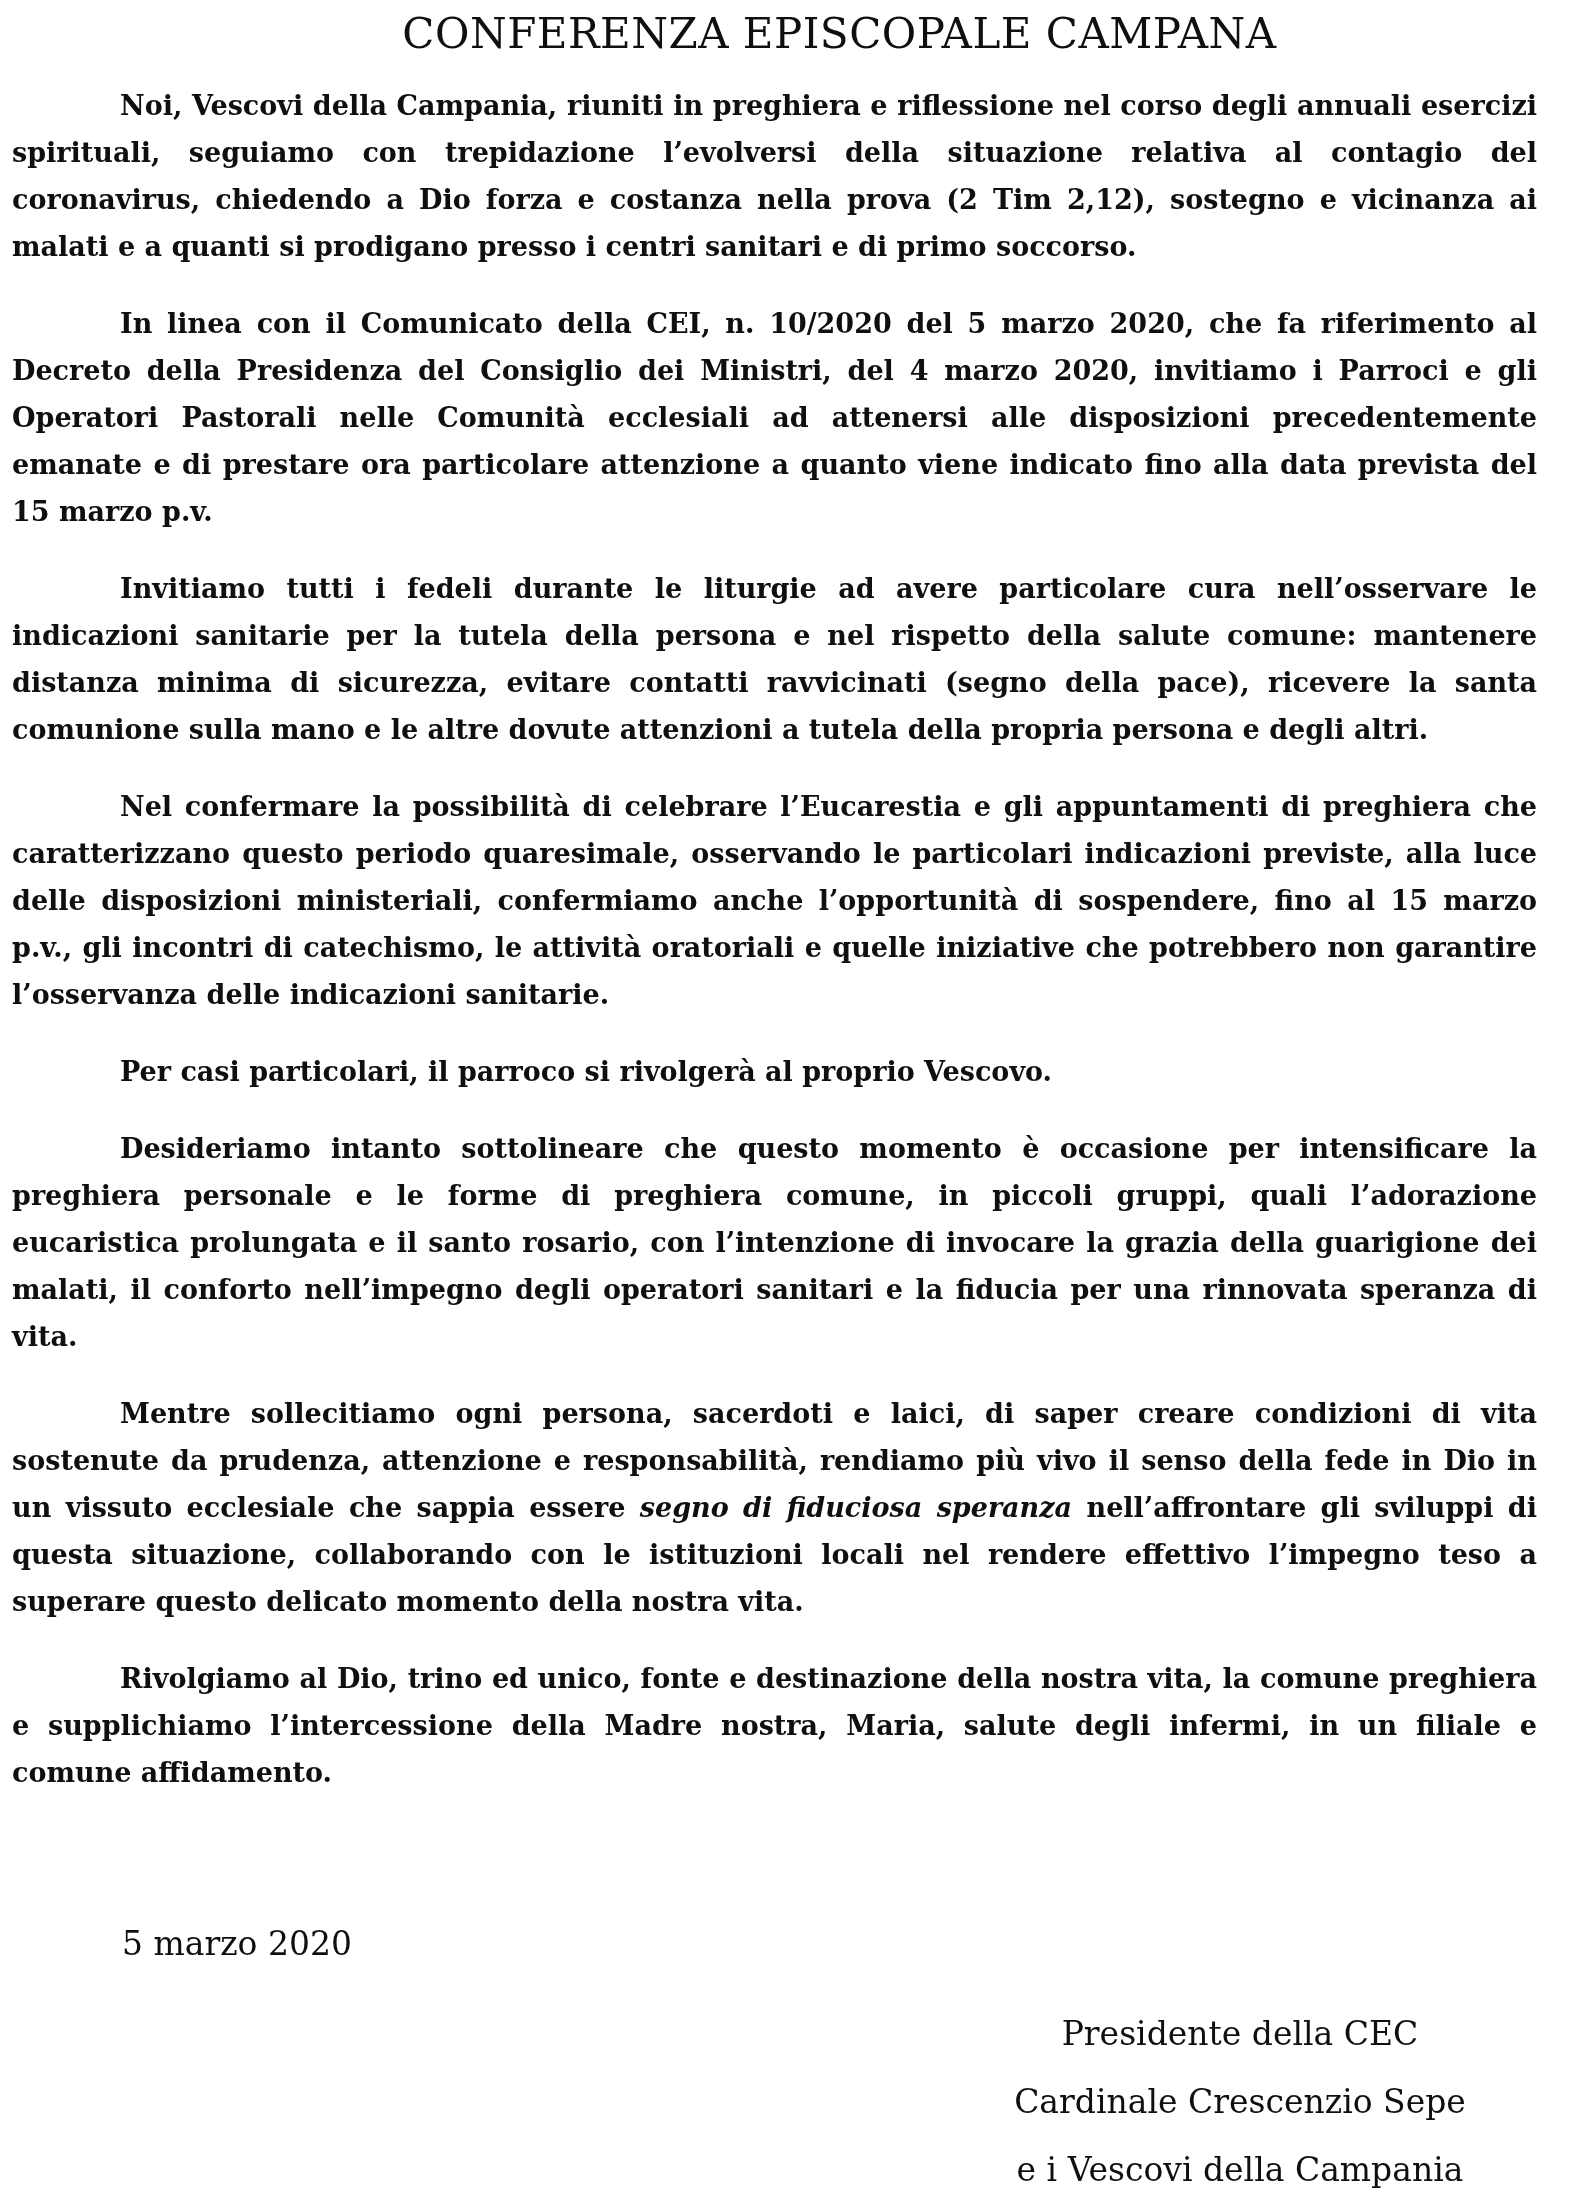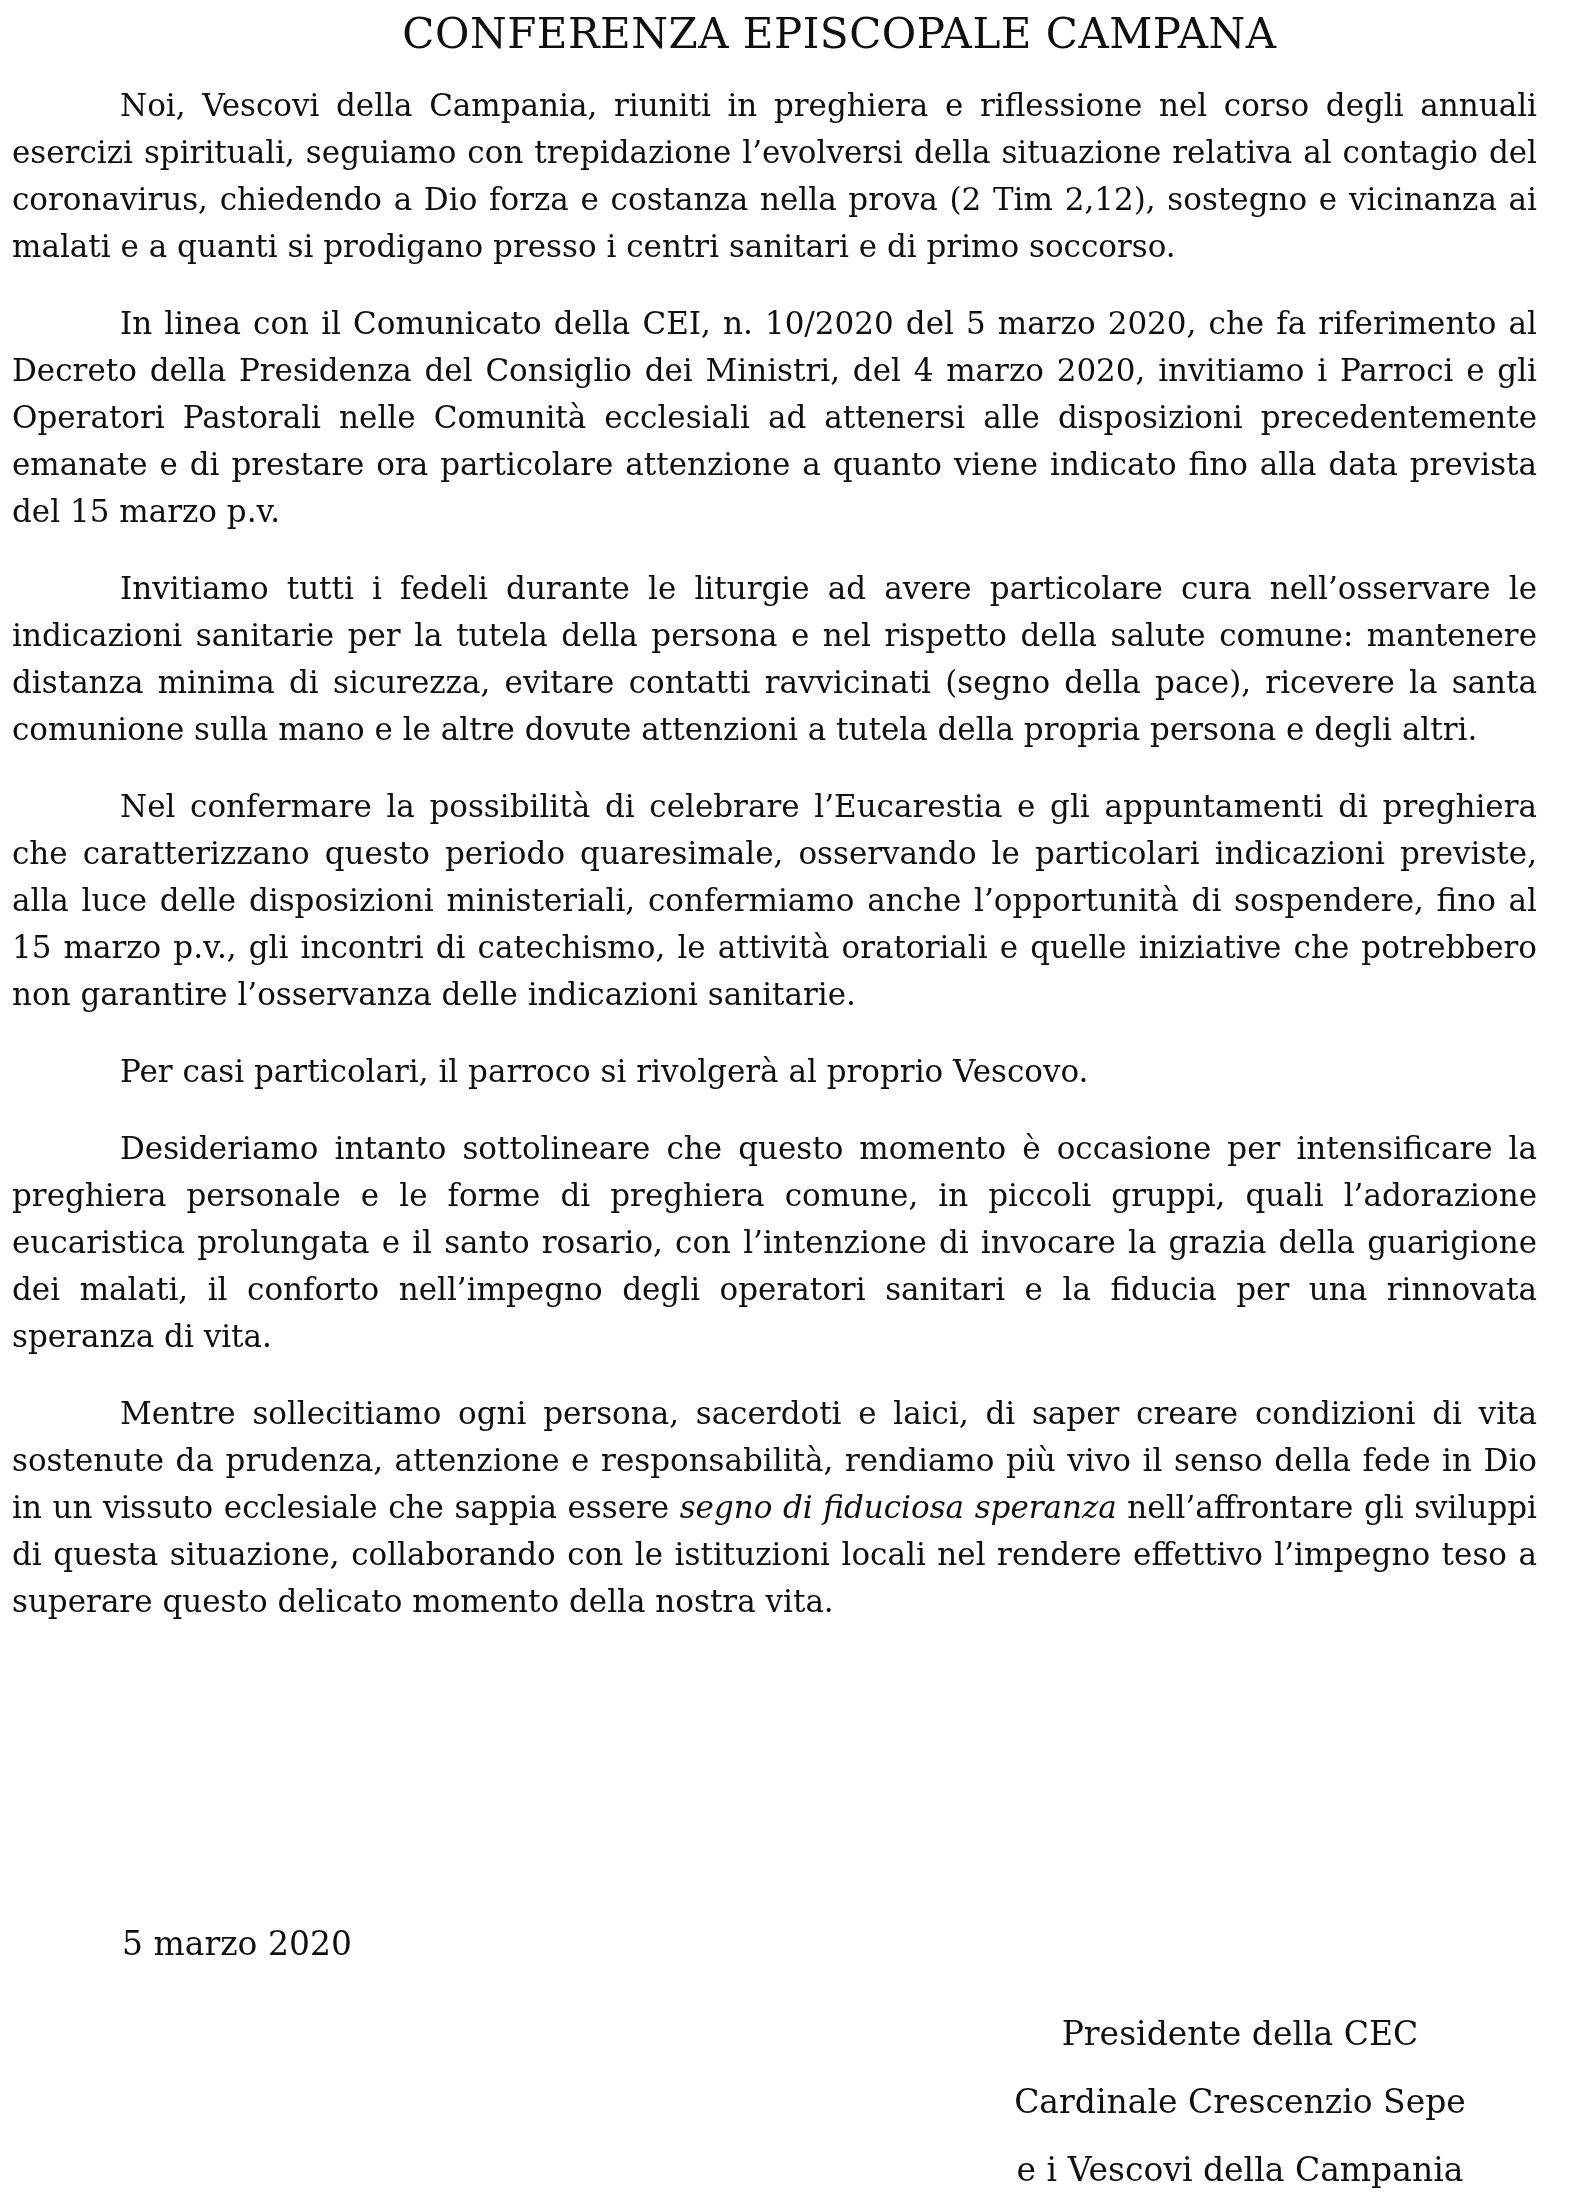--- a/index.html
+++ b/index.html
@@ -31,23 +31,24 @@
     line-height: 1.15;
   }
   .doc-subtitle {
     font-size: 34px;
     font-weight: bold;
     margin: 32px 0 0 0;
     line-height: 1.2;
   }
   .body-text {
     margin-top: 24px;
-    font-size: 31px;
+    font-size: 27px;
     line-height: 47px;
     text-align: justify;
+    font-weight: bold;
   }
   .body-text p {
     text-indent: 108px;
     margin: 0 0 30px 0;
     padding: 0;
   }
   .body-text p:last-child {
     margin-bottom: 0;
   }
   .italic-phrase {
@@ -83,20 +84,21 @@
   </div>
 
   <div class="body-text">
     <p>Noi, Vescovi della Campania, riuniti in preghiera e riflessione nel corso degli annuali esercizi spirituali, seguiamo con trepidazione l’evolversi della situazione relativa al contagio del coronavirus, chiedendo a Dio forza e costanza nella prova (2 Tim 2,12), sostegno e vicinanza ai malati e a quanti si prodigano presso i centri sanitari e di primo soccorso.</p>
     <p>In linea con il Comunicato della CEI, n. 10/2020 del 5 marzo 2020, che fa riferimento al Decreto della Presidenza del Consiglio dei Ministri, del 4 marzo 2020, invitiamo i Parroci e gli Operatori Pastorali nelle Comunità ecclesiali ad attenersi alle disposizioni precedentemente emanate e di prestare ora particolare attenzione a quanto viene indicato fino alla data prevista del 15 marzo p.v.</p>
     <p>Invitiamo tutti i fedeli durante le liturgie ad avere particolare cura nell’osservare le indicazioni sanitarie per la tutela della persona e nel rispetto della salute comune: mantenere distanza minima di sicurezza, evitare contatti ravvicinati (segno della pace), ricevere la santa comunione sulla mano e le altre dovute attenzioni a tutela della propria persona e degli altri.</p>
     <p>Nel confermare la possibilità di celebrare l’Eucarestia e gli appuntamenti di preghiera che caratterizzano questo periodo quaresimale, osservando le particolari indicazioni previste, alla luce delle disposizioni ministeriali, confermiamo anche l’opportunità di sospendere, fino al 15 marzo p.v., gli incontri di catechismo, le attività oratoriali e quelle iniziative che potrebbero non garantire l’osservanza delle indicazioni sanitarie.</p>
     <p>Per casi particolari, il parroco si rivolgerà al proprio Vescovo.</p>
     <p>Desideriamo intanto sottolineare che questo momento è occasione per intensificare la preghiera personale e le forme di preghiera comune, in piccoli gruppi, quali l’adorazione eucaristica prolungata e il santo rosario, con l’intenzione di invocare la grazia della guarigione dei malati, il conforto nell’impegno degli operatori sanitari e la fiducia per una rinnovata speranza di vita.</p>
     <p><span>Mentre sollecitiamo ogni persona, sacerdoti e laici, di saper creare condizioni di vita sostenute da prudenza, attenzione e responsabilità, rendiamo più vivo il senso della fede in Dio in un vissuto ecclesiale che sappia essere </span><em class="italic-phrase">segno di fiduciosa speranza</em><span> nell’affrontare gli sviluppi di questa situazione, collaborando con le istituzioni locali nel rendere effettivo l’impegno teso a superare questo delicato momento della nostra vita.</span></p>
+    <p>Rivolgiamo al Dio, trino ed unico, fonte e destinazione della nostra vita, la comune preghiera e supplichiamo l’intercessione della Madre nostra, Maria, salute degli infermi, in un filiale e comune affidamento.</p>
   </div>
 
   <div class="date-line">5 marzo 2020</div>
 
   <div class="signature-block">
     <div class="sig-line">Presidente della CEC</div>
     <div class="sig-line">Cardinale Crescenzio Sepe</div>
     <div class="sig-line">e i Vescovi della Campania</div>
   </div>
 

